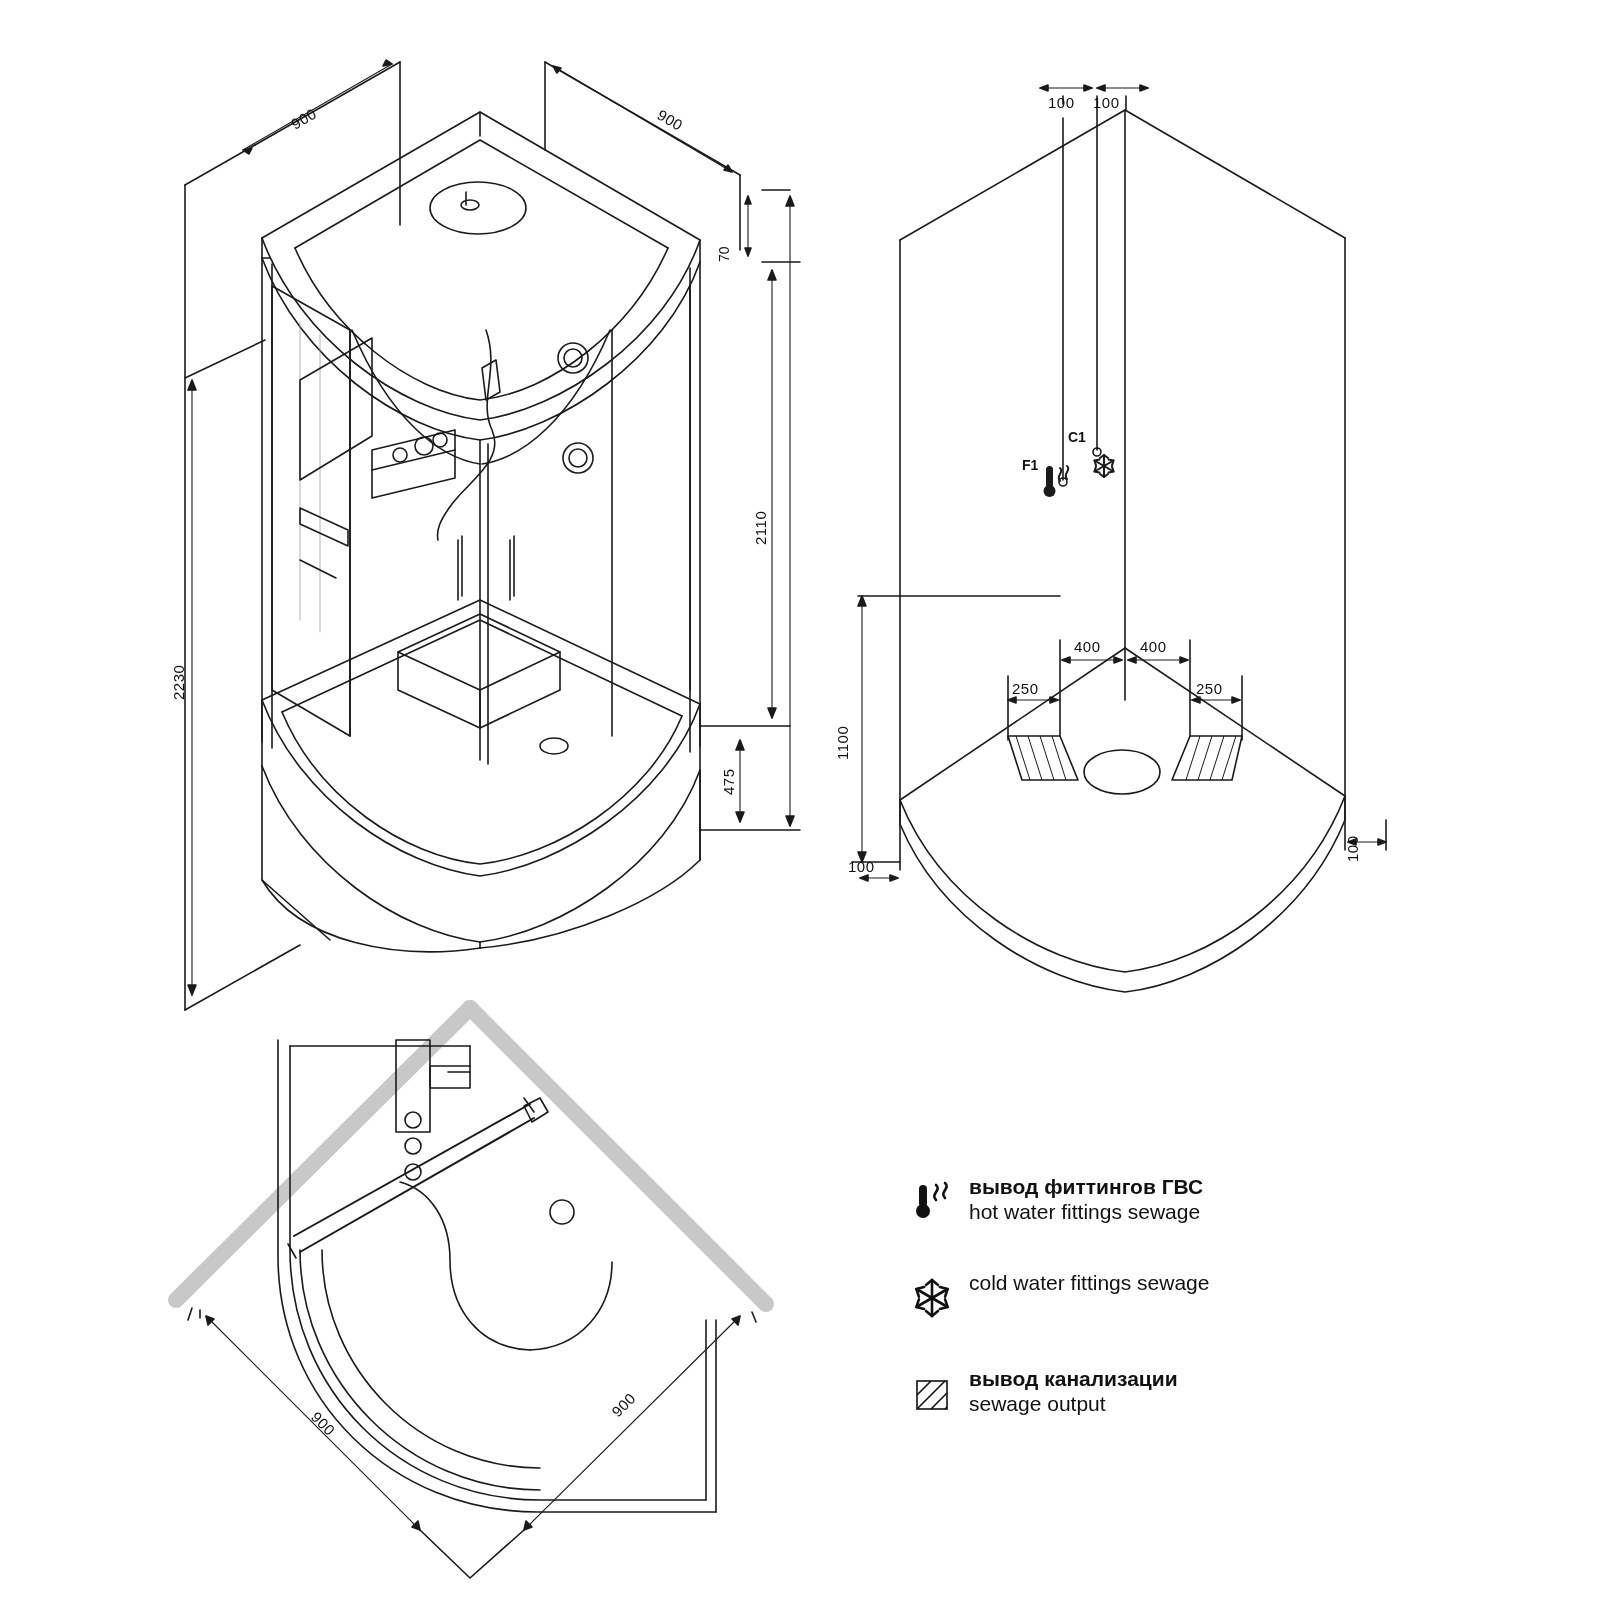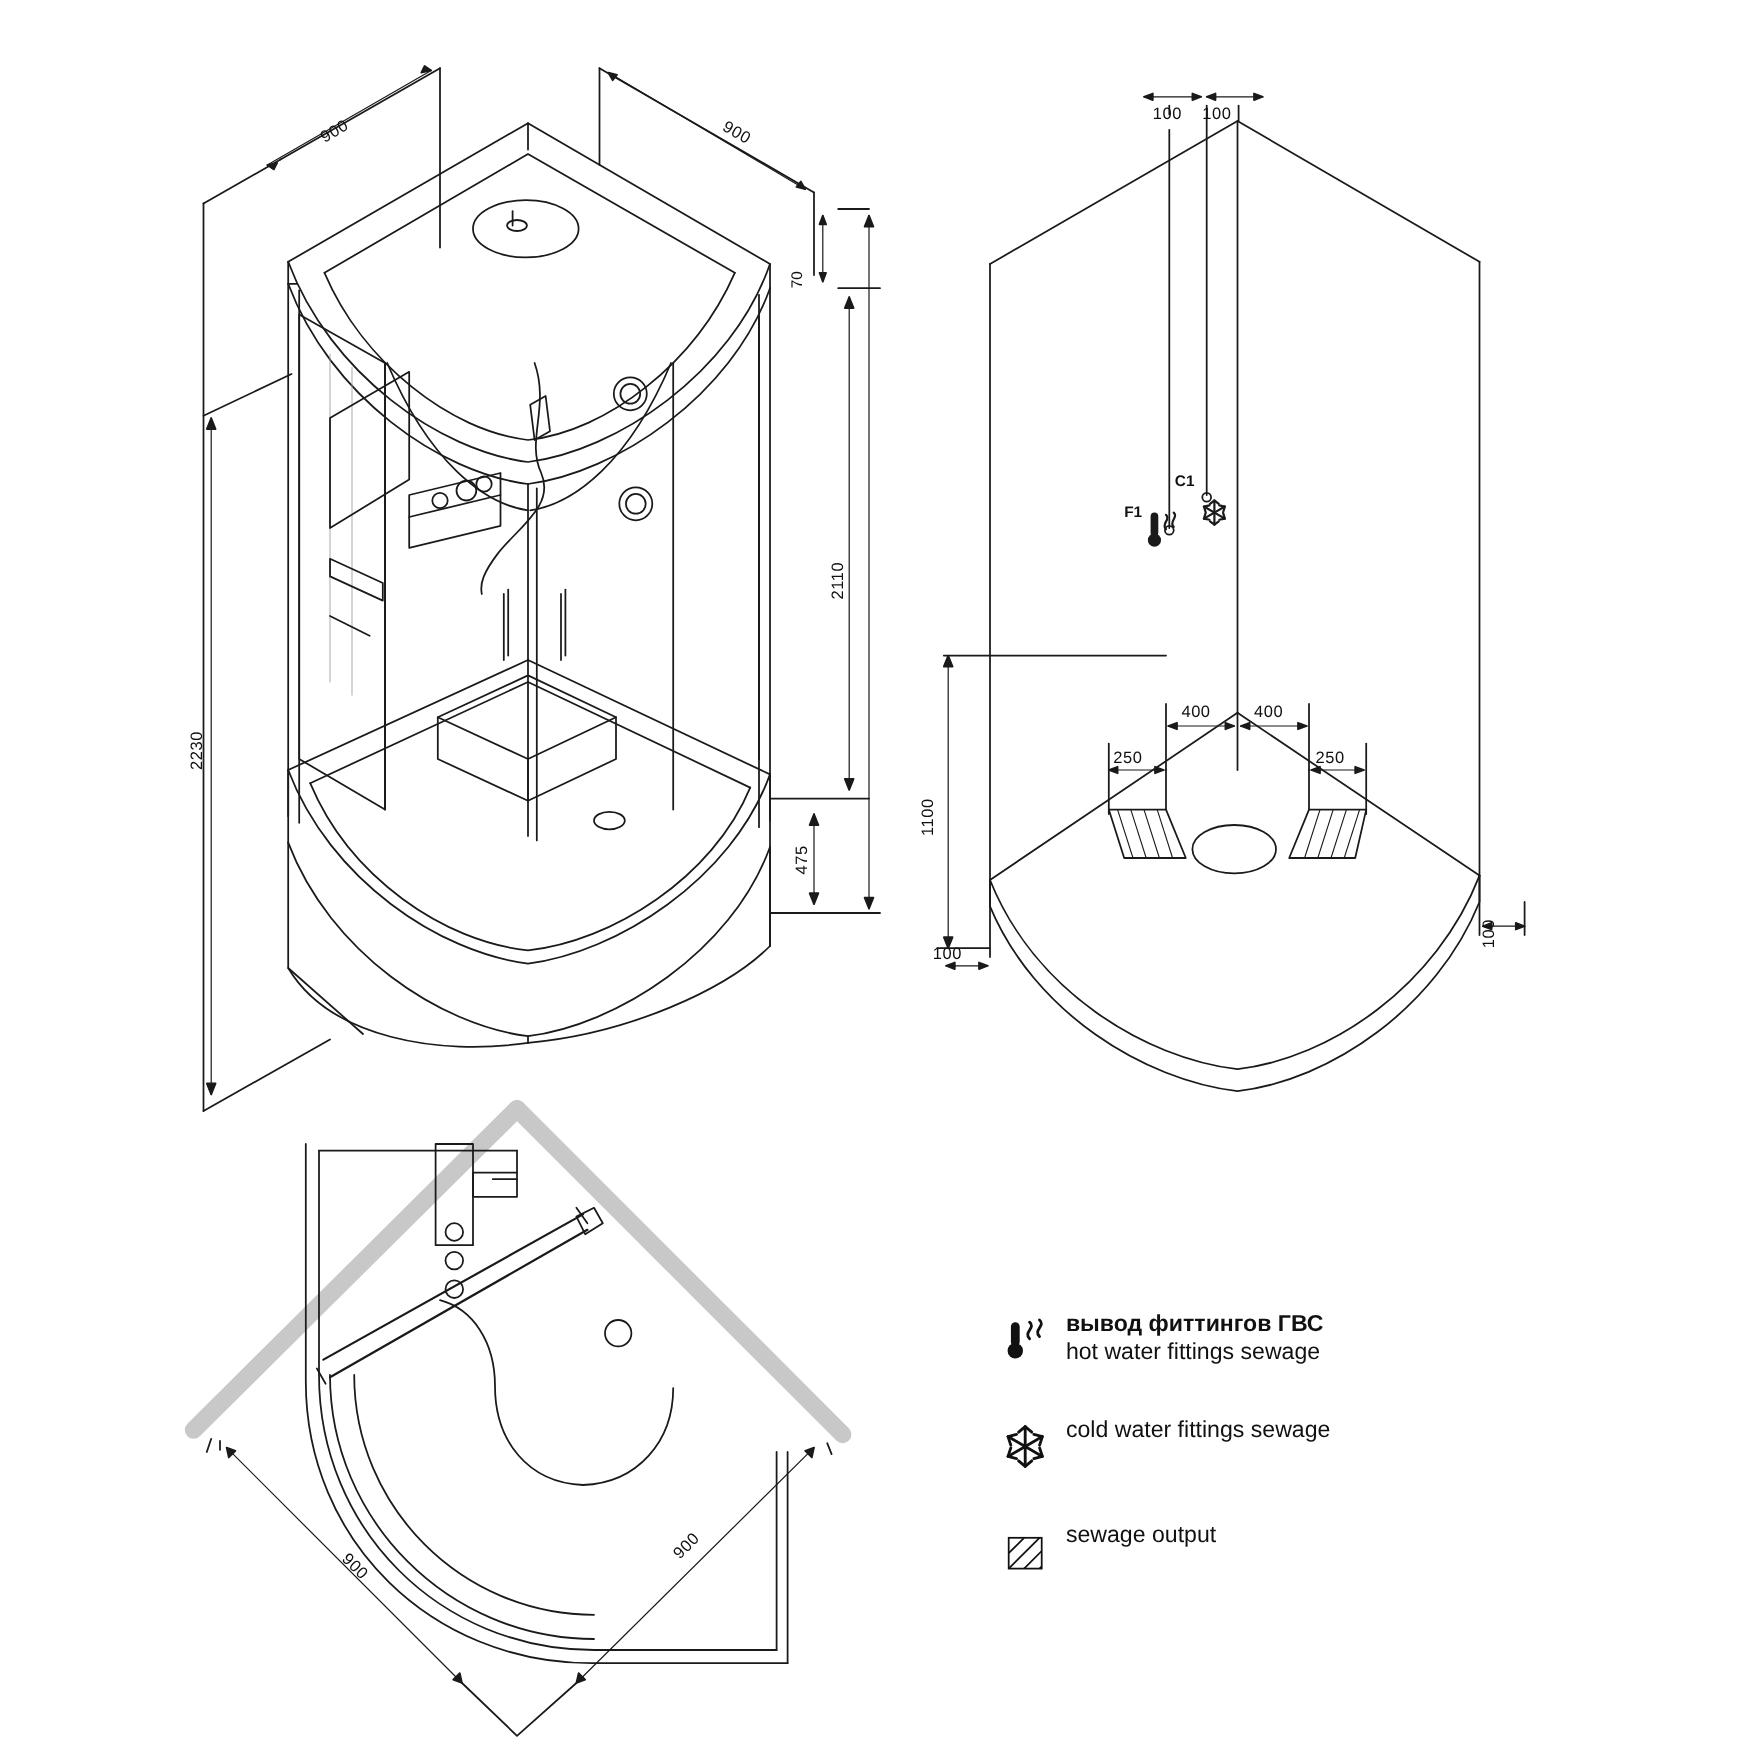--- a/index.html
+++ b/index.html
@@ -5,21 +5,21 @@
   html,body{margin:0;padding:0;background:#ffffff;}
   body{width:1600px;height:1600px;position:relative;font-family:"Liberation Sans",sans-serif;color:#1a1a1a;overflow:hidden;}
   .stage{position:absolute;inset:0;}
   svg{position:absolute;left:0;top:0;width:1600px;height:1600px;}
   .dim{font-family:"Liberation Sans",sans-serif;font-size:15px;fill:#111;letter-spacing:0.5px;}
   .dimsm{font-family:"Liberation Sans",sans-serif;font-size:14px;fill:#111;}
   .lbl{font-family:"Liberation Sans",sans-serif;font-size:14px;font-weight:bold;fill:#111;}
   .legend-ru{font-size:21px;font-weight:bold;color:#111;line-height:1.18;}
   .legend-en{font-size:21px;color:#111;line-height:1.18;}
   .legend{position:absolute;left:895px;top:1175px;width:640px;}
-  .legend-row{display:flex;align-items:flex-start;margin-bottom:46px;margin-top:17px;}
+  .legend-row{display:flex;align-items:flex-start;margin-bottom:46px;}
   .legend-icon{width:74px;flex:0 0 74px;display:flex;align-items:center;justify-content:center;padding-top:4px;}
   .legend-text{flex:1;}
 </style>
 </head>
 <body>
 
 <div class="stage">
 
 <svg viewBox="0 0 1600 1600">
   <g fill="none" stroke="#1a1a1a" stroke-width="1.6" stroke-linecap="round" stroke-linejoin="round">
@@ -354,19 +354,20 @@
   <div class="legend-row">
     <div class="legend-icon">
       <svg width="46" height="46" viewBox="0 0 46 46" style="position:static;width:46px;height:46px;">
         <g fill="none" stroke="#111" stroke-width="1.6">
           <rect x="8" y="10" width="30" height="28"></rect>
           <path d="M8 24 L22 10 M8 38 L36 10 M22 38 L38 22 M36 38 L38 36"></path>
         </g>
       </svg>
     </div>
     <div class="legend-text">
+      <div class="legend-ru">вывод канализации</div>
       <div class="legend-en">sewage output</div>
     </div>
   </div>
 
 </div>
 
 </div>
 
 </body></html>

